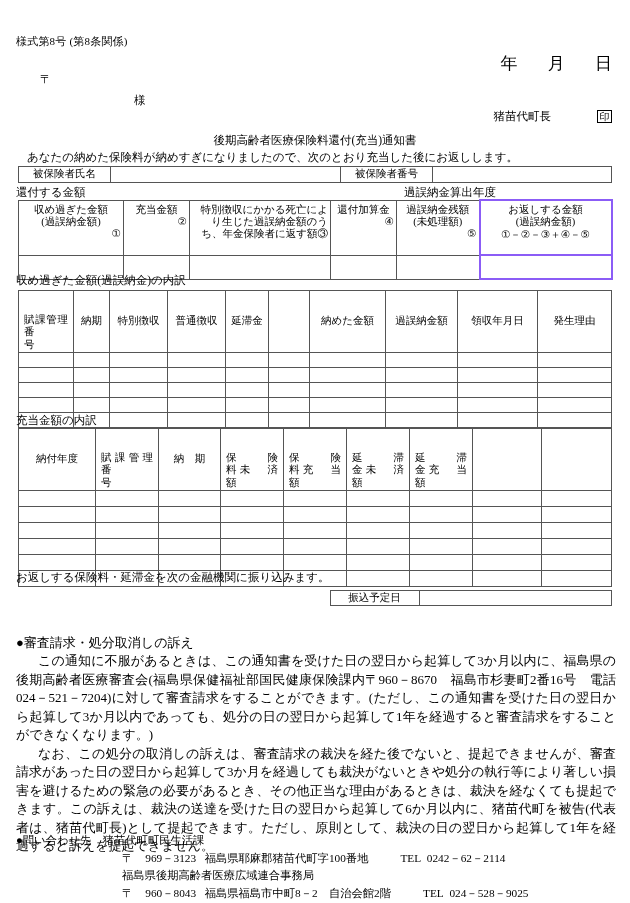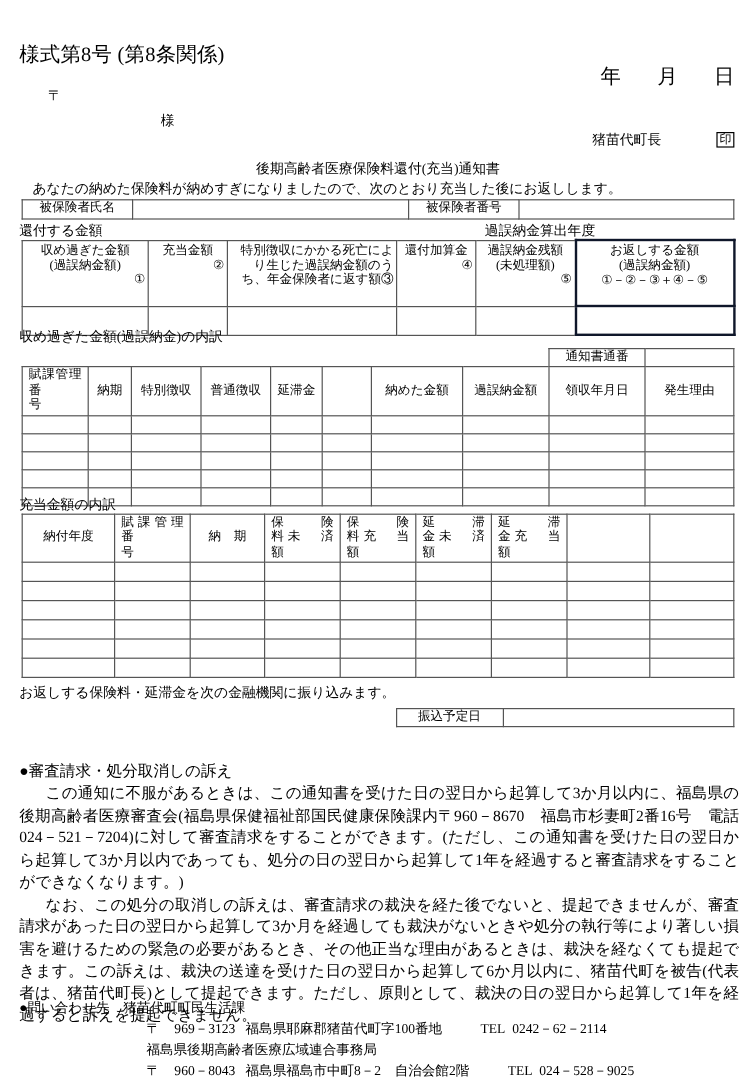--- a/index.html
+++ b/index.html
@@ -22,21 +22,21 @@
     height: 903px;
     padding: 0;
     box-sizing: border-box;
   }
 
   
   .form-no {
     position: absolute;
     left: 16px;
     top: 34px;
-    font-size: 17px;
+    font-size: 11px;
     letter-spacing: 0.2px;
     white-space: nowrap;
   }
   .date-line {
     position: absolute;
     right: 18px;
     top: 52px;
     font-size: 17px;
     white-space: nowrap;
   }
@@ -103,20 +103,21 @@
     padding: 1px 2px;
     vertical-align: middle;
     text-align: center;
     box-sizing: border-box;
   }
   .spread {
     display: block;
     text-align: justify;
     text-align-last: justify;
     padding: 0 3px;
+    margin-top: 22px;
   }
   .sec-label {
     position: absolute;
     font-size: 11.5px;
     left: 16px;
   }
 
   
   .tbl-insured {
     position: absolute;
@@ -133,21 +134,21 @@
   .tbl-amounts {
     position: absolute;
     left: 18px;
     top: 199px;
     width: 593px;
   }
   .tbl-amounts td.hd { height: 55px; vertical-align: top; padding-top: 3px; }
   .tbl-amounts td.val { height: 24px; }
   .tbl-amounts .ttl { display:block; }
   .tbl-amounts .num { display:block; text-align:right; }
-  .tbl-amounts .lastcol { border: 2px solid #0f172a; }
+  .tbl-amounts .lastcol { border: 2px solid #8b5cf6; }
   .cellwrap { display:block; text-align:right; }
 
   
   .lbl-over-break { top: 273px; }
   .tbl-over {
     position: absolute;
     left: 18px;
     top: 290px;
     width: 593px;
   }
@@ -310,25 +311,20 @@
         <col style="width:58px">
       <col style="width:43px">
         <col style="width:41px">
         <col style="width:76px">
         <col style="width:72px">
       <col style="width:80px">
         <col style="width:74px">
     </colgroup>
     <tbody>
       <tr>
-        <td class="top-blank" colspan="8"></td>
-        <td>通知書通番</td>
-        <td></td>
-      </tr>
-      <tr>
         <td class="hd2">
           <span class="spread">賦課管理番　　　号</span>
         </td>
         <td class="hd2">納期</td>
         <td class="hd2">特別徴収</td>
         <td class="hd2">普通徴収</td>
         <td class="hd2">延滞金</td>
         <td class="hd2"></td>
         <td class="hd2">納めた金額</td>
         <td class="hd2">過誤納金額</td>

